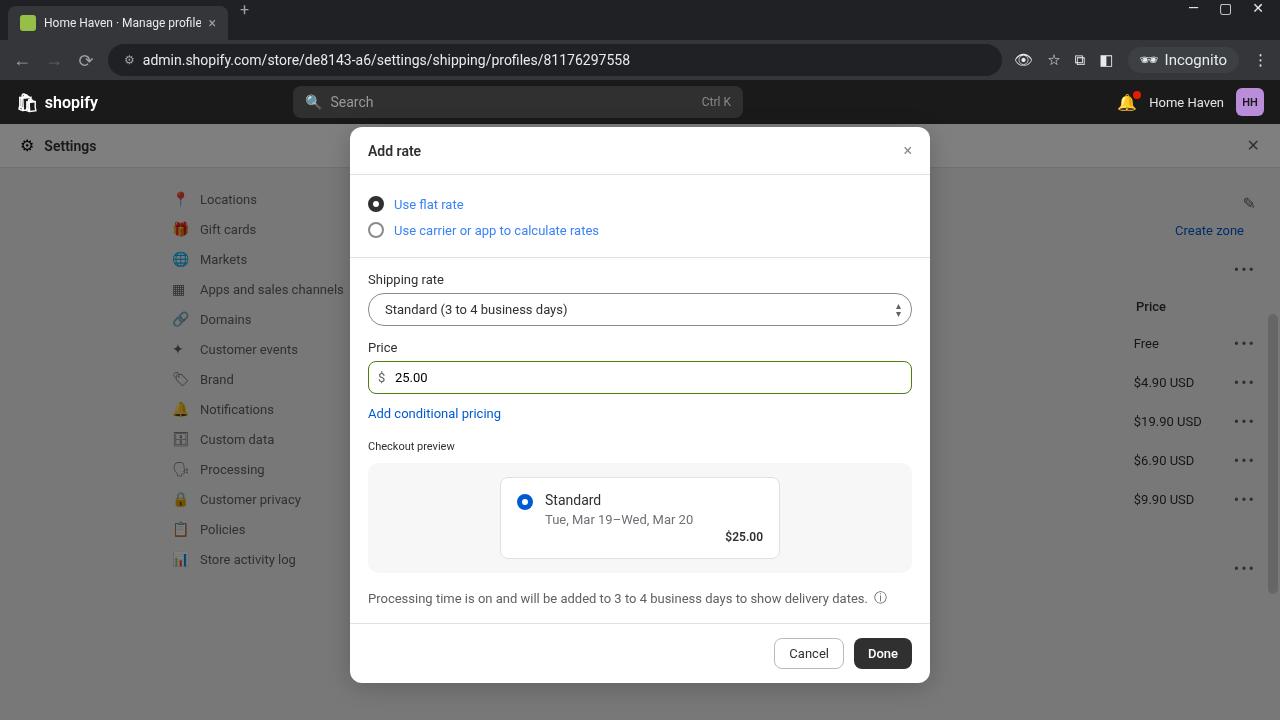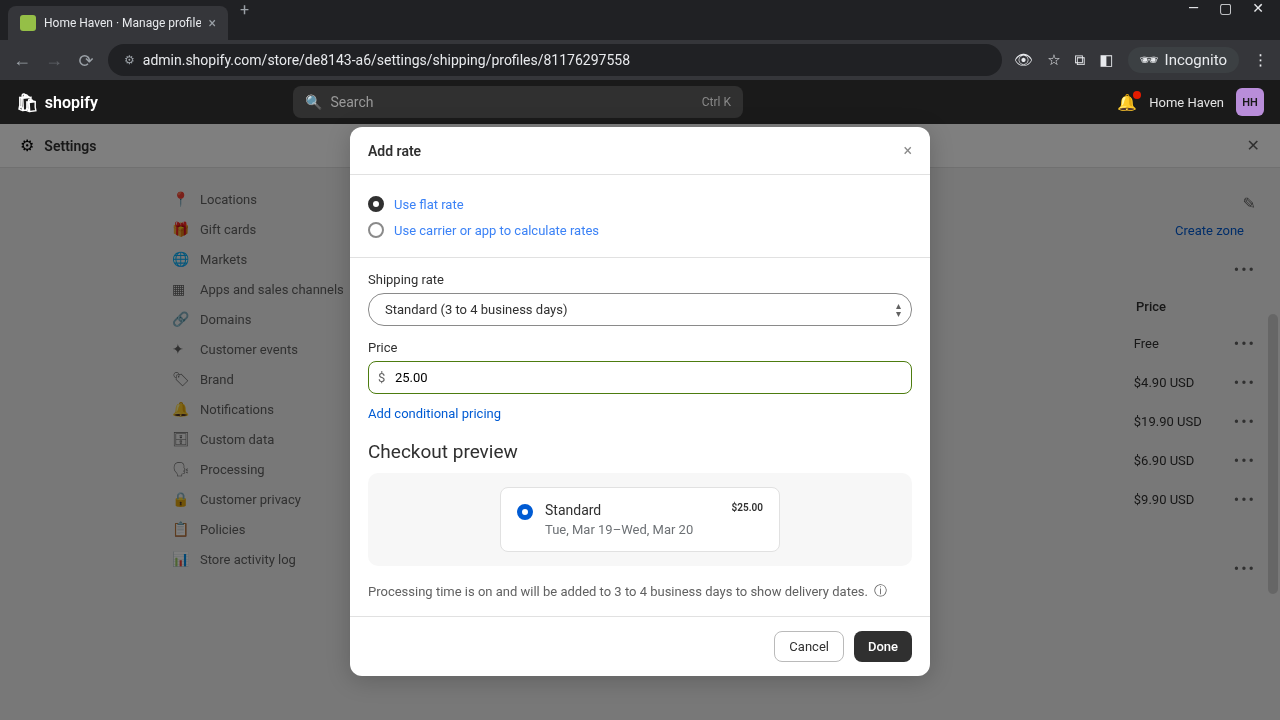--- a/index.html
+++ b/index.html
@@ -67,28 +67,28 @@
 .radio { width: 16px; height: 16px; border: 2px solid #8a8a8a; border-radius: 50%; position: relative; }
 .radio.selected { border-color: #303030; border-width: 5px; }
 .divider { height: 1px; background: #e1e1e1; margin: 14px -18px; }
 .field-label { font-size: 13px; color: #303030; margin-bottom: 6px; display: block; }
 .select-box { width: 100%; border: 1px solid #8a8a8a; border-radius: 16px; padding: 8px 16px; font-size: 13px; color: #303030; position: relative; background: #fff; cursor: pointer; }
 .select-caret { position: absolute; right: 10px; top: 50%; transform: translateY(-50%); color: #616161; font-size: 10px; line-height: 0.8; }
 .price-input-wrap { position: relative; margin-top: 14px; }
 .price-input { width: 100%; border: 1px solid #4d7c0f; border-radius: 8px; padding: 8px 12px 8px 26px; font-size: 13px; }
 .currency { position: absolute; left: 10px; top: 50%; transform: translateY(-50%); color: #616161; font-size: 13px; }
 .link { color: #005bd3; font-size: 13px; cursor: pointer; margin-top: 12px; display: inline-block; }
-.preview-label { font-size: 19px; color: #303030; margin-top: 18px; margin-bottom: 10px; }
+.preview-label { font-size: 11px; color: #303030; margin-top: 18px; margin-bottom: 10px; }
 .preview-box { background: #f7f7f7; border-radius: 10px; padding: 14px; }
 .preview-card { background: #fff; border: 1px solid #e1e1e1; border-radius: 8px; padding: 14px 16px; width: 280px; margin: 0 auto; }
 .preview-row { display: flex; align-items: flex-start; gap: 12px; }
 .preview-radio { width: 16px; height: 16px; border: 5px solid #005bd3; border-radius: 50%; margin-top: 2px; }
 .preview-name { font-size: 14px; color: #303030; }
 .preview-date { font-size: 13px; color: #6d7175; margin-top: 4px; }
-.preview-price { margin-left: auto; font-weight: 600; font-size: 10px; color: #303030; }
+.preview-price { margin-left: auto; font-weight: 600; font-size: 12px; color: #303030; margin-top: 38px; }
 .processing-note { font-size: 13px; color: #616161; margin-top: 16px; display: flex; align-items: center; gap: 6px; }
 .modal-footer { border-top: 1px solid #e1e1e1; padding: 14px 18px; display: flex; justify-content: flex-end; gap: 10px; }
 .btn { border-radius: 8px; padding: 7px 14px; font-size: 13px; cursor: pointer; border: none; }
 .btn-cancel { background: #fff; border: 1px solid #bababa; color: #303030; }
 .btn-done { background: #303030; color: #fff; font-weight: 500; }
 
 .scrollbar-track { position: absolute; right: 2px; top: 190px; width: 10px; height: 280px; background: rgba(0,0,0,0.15); border-radius: 5px; }
 </style>
 </head>
 <body>

